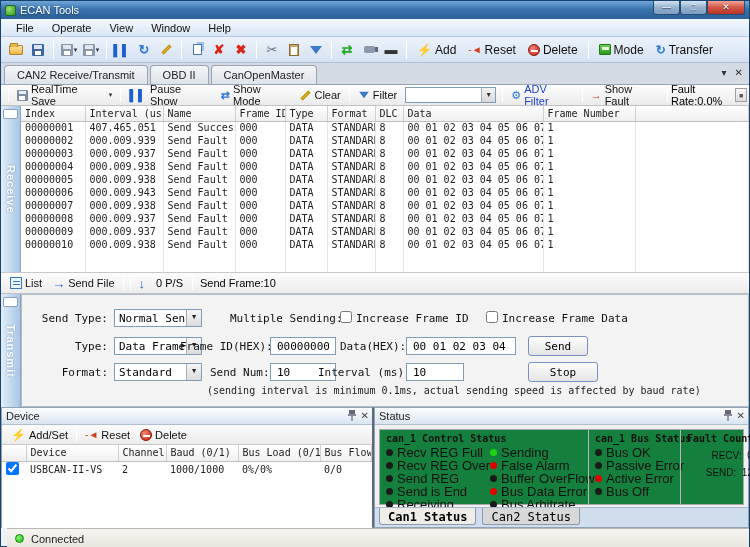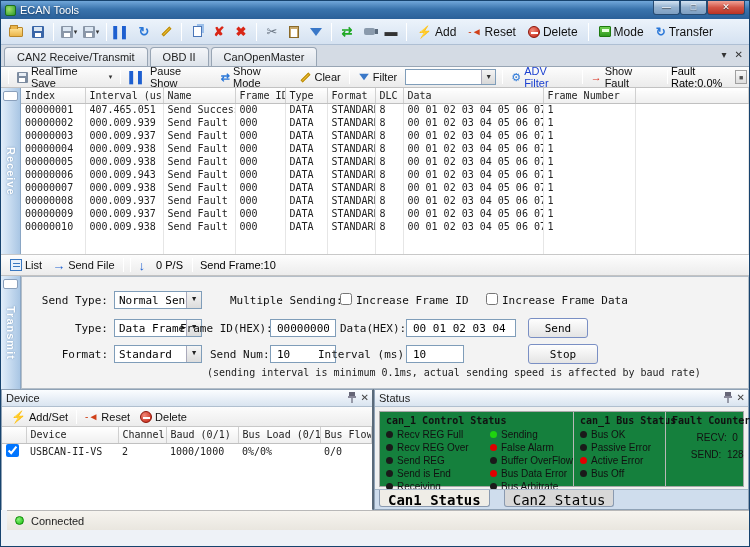--- a/index.html
+++ b/index.html
@@ -113,27 +113,27 @@
   table.dgrid th { height:16px; font-weight:normal; text-align:left; padding:0 4px; background:linear-gradient(#ffffff,#efefef); border-right:1px solid #d0d0d0; border-bottom:1px solid #c0c0c0; white-space:nowrap; overflow:hidden; }
   table.dgrid td { height:15px; padding:0 4px; white-space:nowrap; overflow:hidden; }
 
   .stat-content { position:absolute; left:4px; right:4px; top:21px; bottom:22px; background:#15803d; border:1px solid #a8a8a8; display:flex; }
   .sgroup { padding:3px 0 0 6px; }
   .sg-title { font-family:"DejaVu Sans Mono", monospace; font-size:10px; font-weight:bold; color:#111; margin-bottom:2px; white-space:nowrap; }
   .led-cols { display:flex; }
   .led-col { }
   .led-row { display:flex; align-items:center; height:13px; white-space:nowrap; }
   .led { width:7px; height:7px; border-radius:50%; margin-right:4px; flex:0 0 auto; }
-  .led-label { font-size:10px; color:#111; }
+  .led-label { font-size:13px; color:#111; }
   .g-ctrl { width:208px; }
   .g-bus { width:92px; border-left:1px solid #b8b8b8; }
   .g-fault { flex:1; border-left:1px solid #b8b8b8; }
   .fc-line { font-family:Liberation Sans, sans-serif; font-size:10px; color:#111; margin:6px 0 0 12px; white-space:nowrap;text-align:center; }
   .stat-tabs { position:absolute; left:0; right:0; bottom:0; height:20px; background:#cfdded; border-top:1px solid #a8b8c8; display:flex; align-items:flex-start; padding-left:4px; }
-  .stab { height:17px; padding:2px 8px 0; font-family:"DejaVu Sans Mono", monospace; font-size:14px; border:1px solid #8a9ab0; border-top:none; border-radius:0 0 3px 3px; background:#d8d8d8; margin-right:14px; }
+  .stab { height:17px; padding:2px 8px 0; font-family:"DejaVu Sans Mono", monospace; font-size:12px; border:1px solid #8a9ab0; border-top:none; border-radius:0 0 3px 3px; background:#d8d8d8; margin-right:6px; }
   .stab.active { background:#efede7; font-weight:bold; }
 
   
   .statusbar { height:20px; background:linear-gradient(#f6f4ef,#e9e6df); border-top:1px solid #b8b8b8; display:flex; align-items:center; padding-left:8px; gap:7px; font-size:11px; color:#222;margin-left:6px; }
   .led-big { width:9px; height:9px; border-radius:50%; background:radial-gradient(circle at 35% 35%,#8af07a,#17c20d); border:1px solid #0e8a06; }
 </style>
 </head>
 <body>
 
 <div class="win">
@@ -141,20 +141,27 @@
   <div class="titlebar">
     <span class="app-icon"></span>
     <span class="title-text">ECAN Tools</span>
     <div class="wbtns">
       <div class="wbtn">—</div>
       <div class="wbtn">□</div>
       <div class="wbtn close">✕</div>
     </div>
   </div>
 
+  <div class="menubar">
+    <span class="menu-item">File</span>
+    <span class="menu-item">Operate</span>
+    <span class="menu-item">View</span>
+    <span class="menu-item">Window</span>
+    <span class="menu-item">Help</span>
+  </div>
 
   <div class="toolbar">
     <span class="tbi">
         <span class="i-folder"></span>
       </span>
     <span class="tbi">
         <span class="i-floppy"></span>
       </span>
     <span class="tsep"></span>
     <span class="tbi">

